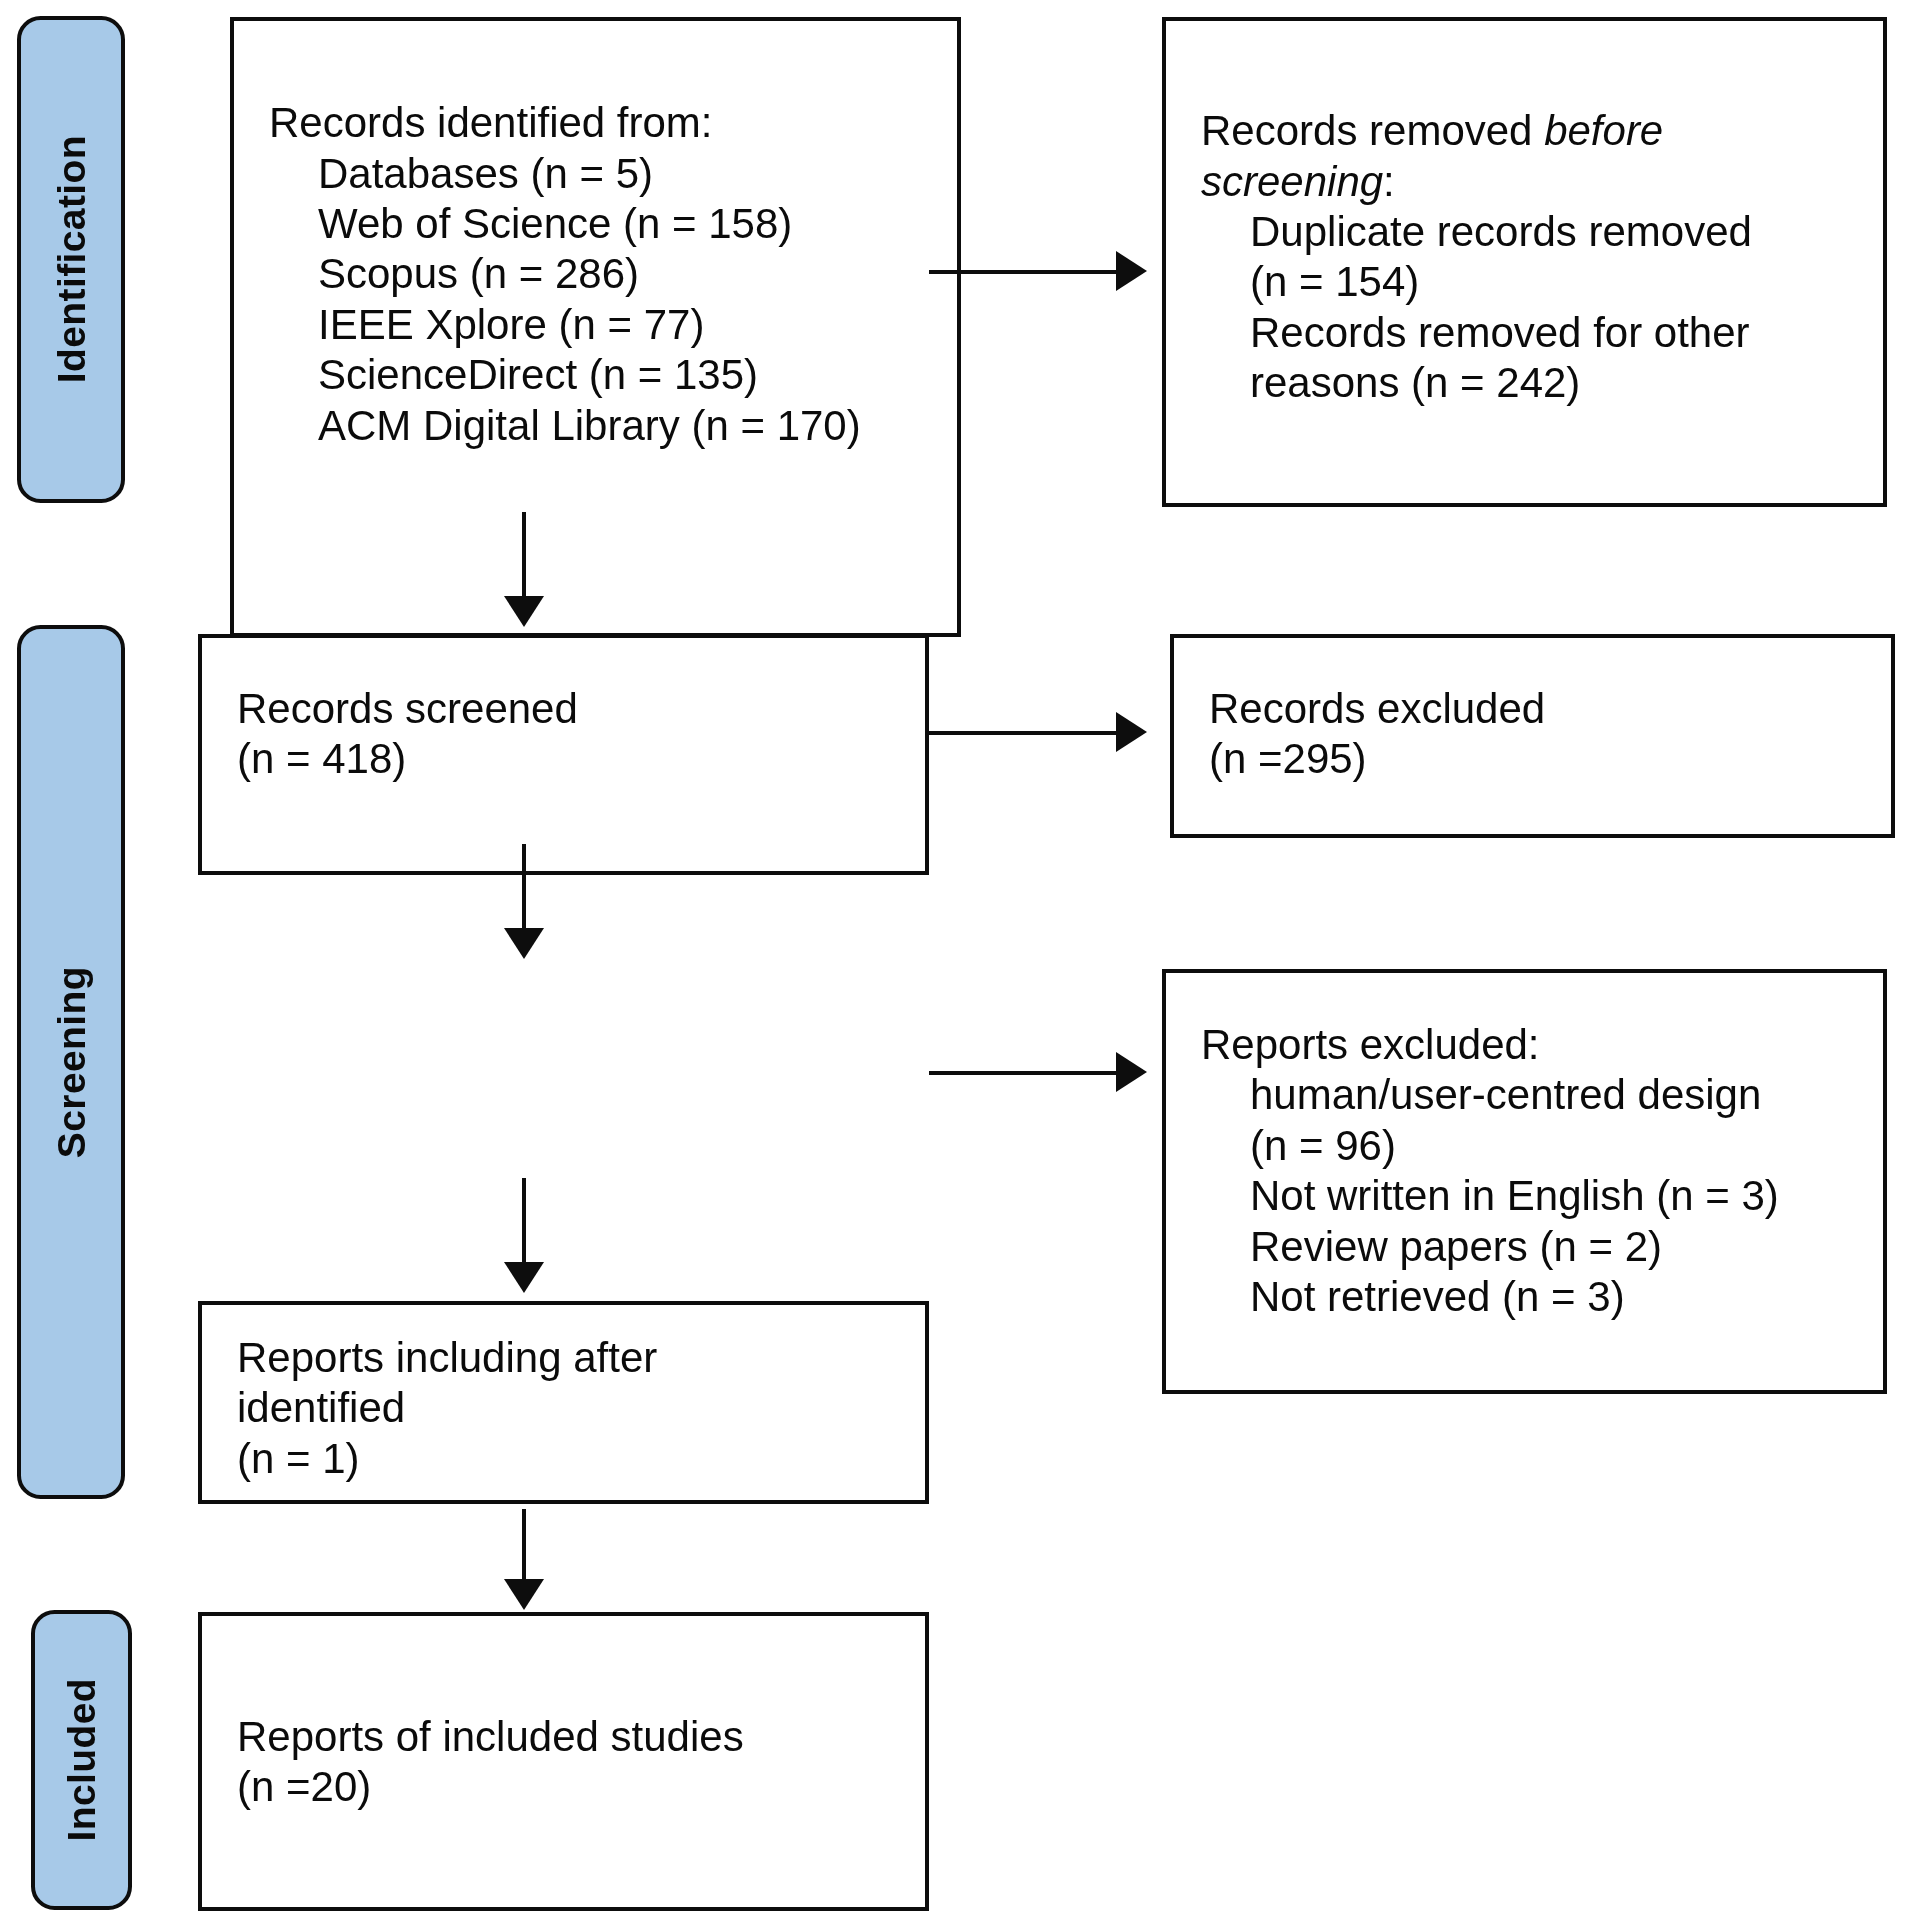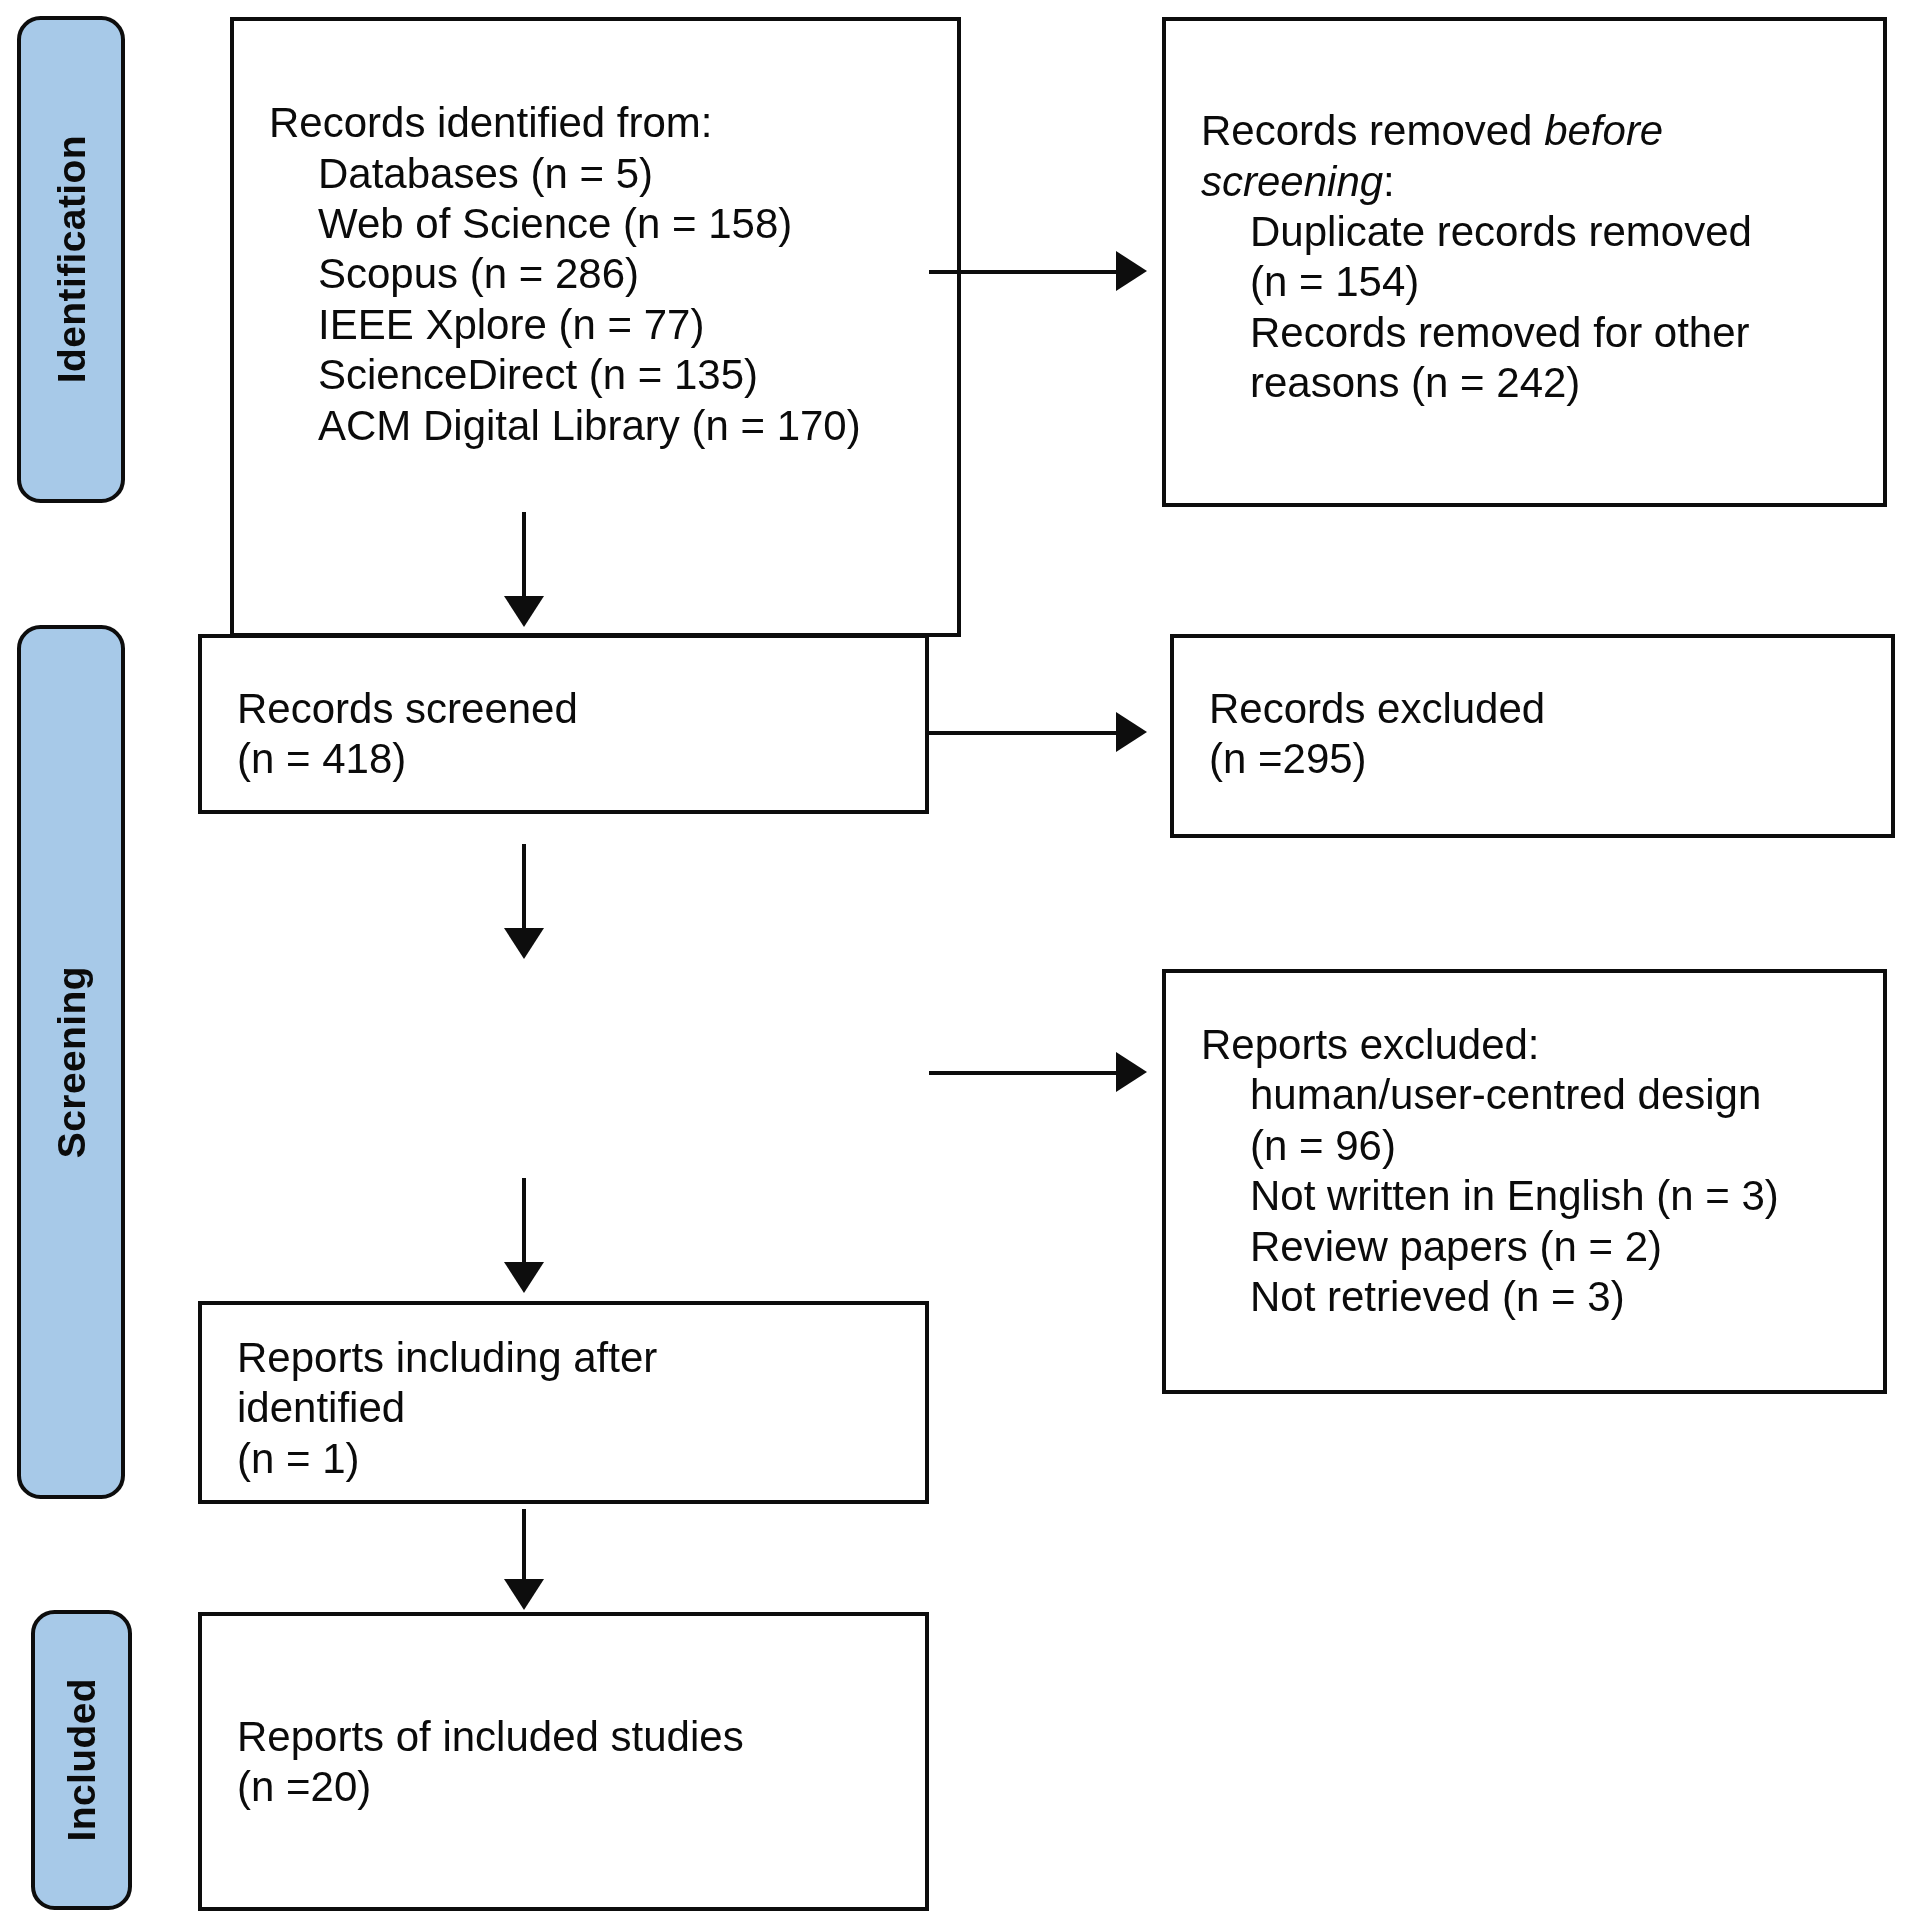--- a/index.html
+++ b/index.html
@@ -126,21 +126,21 @@
       <span class="ln indent">reasons (n = 242)</span>
     </div>
   </div>
 
   <div class="h-line" style="left:929px; top:270px; width:189px;"></div>
   <div class="arrow-right" style="left:1116px; top:251px;"></div>
 
   <div class="v-line" style="left:522px; top:512px; width:3.9px; height:86px;"></div>
   <div class="arrow-down" style="left:504px; top:596px;"></div>
 
-  <div class="flow-box" style="left:198px; top:634px; width:731px; height:180px;">
+  <div class="flow-box" style="left:198px; top:634px; width:731px; height:241px;">
     <div class="box-text" style="top:46px;">
       <span class="ln">Records screened</span>
       <span class="ln">(n = 418)</span>
     </div>
   </div>
 
   <div class="flow-box" style="left:1162px; top:634px; width:725px; height:204px;margin-left:8px;">
     <div class="box-text" style="top:46px;">
       <span class="ln">Records excluded</span>
       <span class="ln">(n =295)</span>

